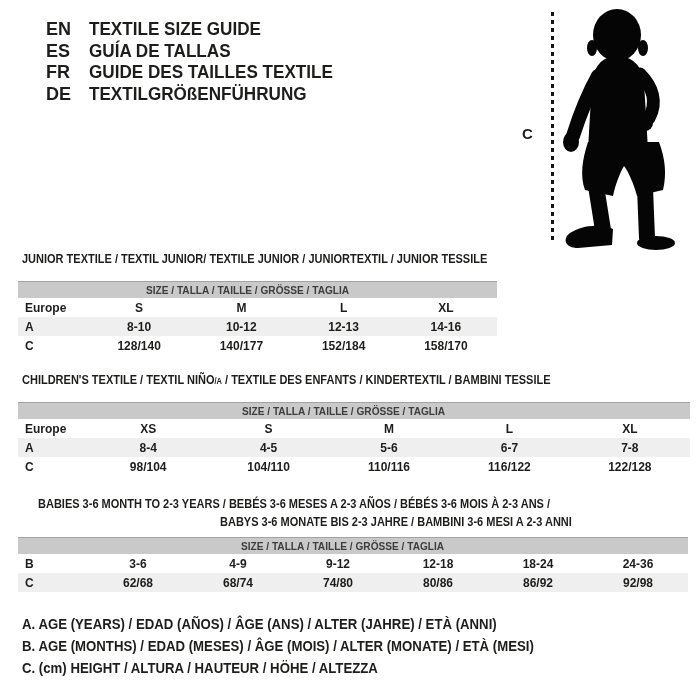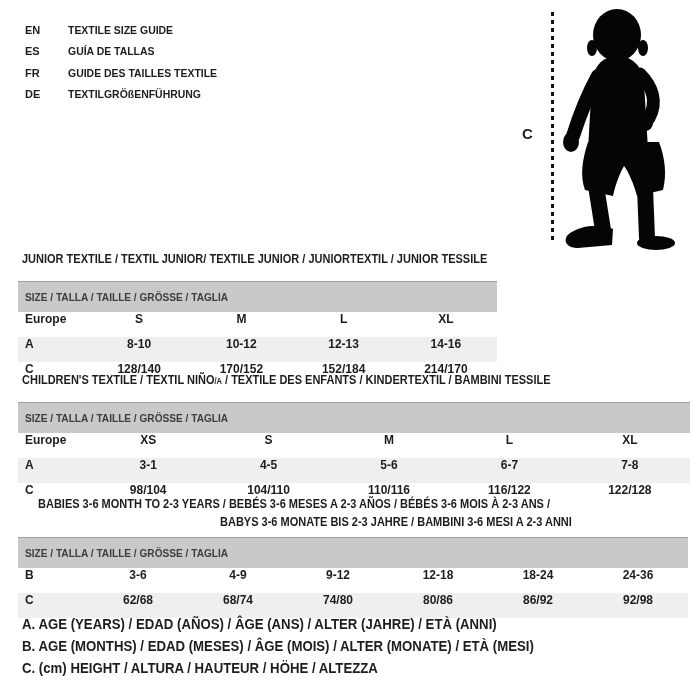--- a/index.html
+++ b/index.html
@@ -5,38 +5,38 @@
   html,body { margin:0; padding:0; }
   .page {
     position:relative; width:700px; height:700px; background:#ffffff;
     font-family:"Liberation Sans", sans-serif; color:#1d1d1b; overflow:hidden;
   }
   .cond { display:inline-block; transform:scaleX(0.88); transform-origin:0 50%; white-space:nowrap; }
   .cond95 { display:inline-block; transform:scaleX(0.95); transform-origin:0 50%; white-space:nowrap; }
 
   
   .langs { position:absolute; left:25px; top:19px; }
-  .lang-row { display:flex; height:21.5px; align-items:center; font-weight:bold; font-size:11px; }
+  .lang-row { display:flex; height:21.5px; align-items:center; font-weight:bold; font-size:18px;margin-left:21px; }
   .lang-code { width:43px; }
 
   
   .measure-line { position:absolute; left:551px; top:12px; width:3px; height:232px;
     background:repeating-linear-gradient(to bottom, #141414 0 4px, transparent 4px 8px); }
   .measure-label { position:absolute; left:522px; top:125px; font-size:15px; font-weight:bold; }
   .silhouette { position:absolute; left:558px; top:2px; }
 
   
   .t-title { position:absolute; font-weight:bold; font-size:12.5px; line-height:18px;text-align:right; }
   .subA { font-size:8.5px; }
 
   
   .sgtable { position:absolute; }
-  .thead { height:31px; background:#c9c9c9; border-top:1px solid #a3a3a3; display:flex; align-items:center;
-           padding-left:7px; box-sizing:border-box; font-size:11.5px; font-weight:bold; color:#3d3d3d; }
-  .trow { display:flex; height:25px; align-items:flex-start; font-size:12px; font-weight:bold; }
+  .thead { height:17px; background:#c9c9c9; border-top:1px solid #a3a3a3; display:flex; align-items:center;
+           padding-left:7px; box-sizing:border-box; font-size:11.5px; font-weight:bold; color:#3d3d3d;justify-content:center; }
+  .trow { display:flex; height:19px; align-items:center; font-size:12px; font-weight:bold; }
   .trow.shaded { background:#efefef; }
   .cl { width:70px; padding-left:7px; box-sizing:border-box; }
   .cc { flex:1; text-align:center; }
 
   
   .legend { position:absolute; left:22px; top:612px; }
   .legend-line { height:22px; display:flex; align-items:center; font-weight:bold; font-size:15px; }
 </style>
 </head>
 <body>
@@ -99,44 +99,44 @@
     <div class="trow shaded">
       <div class="cl">A</div>
       <div class="cc">8-10</div>
       <div class="cc">10-12</div>
       <div class="cc">12-13</div>
       <div class="cc">14-16</div>
     </div>
     <div class="trow">
       <div class="cl">C</div>
       <div class="cc">128/140</div>
-      <div class="cc">170/152</div>
+      <div class="cc">140/177</div>
       <div class="cc">152/184</div>
-      <div class="cc">214/170</div>
+      <div class="cc">158/170</div>
     </div>
   </div>
 
   <div class="t-title" style="left:22px; top:371px;">
     <span class="cond"><span>CHILDREN'S TEXTILE / TEXTIL NIÑO</span><span class="subA">/A</span><span> / TEXTILE DES ENFANTS / KINDERTEXTIL / BAMBINI TESSILE</span></span>
   </div>
   <div class="sgtable" style="left:18px; top:402px; width:672px;">
     <div class="thead">
       <span class="cond">SIZE / TALLA / TAILLE / GRÖSSE / TAGLIA</span>
     </div>
     <div class="trow">
       <div class="cl">Europe</div>
       <div class="cc">XS</div>
       <div class="cc">S</div>
       <div class="cc">M</div>
       <div class="cc">L</div>
       <div class="cc">XL</div>
     </div>
     <div class="trow shaded">
       <div class="cl">A</div>
-      <div class="cc">3-1</div>
+      <div class="cc">8-4</div>
       <div class="cc">4-5</div>
       <div class="cc">5-6</div>
       <div class="cc">6-7</div>
       <div class="cc">7-8</div>
     </div>
     <div class="trow">
       <div class="cl">C</div>
       <div class="cc">98/104</div>
       <div class="cc">104/110</div>
       <div class="cc">110/116</div>

